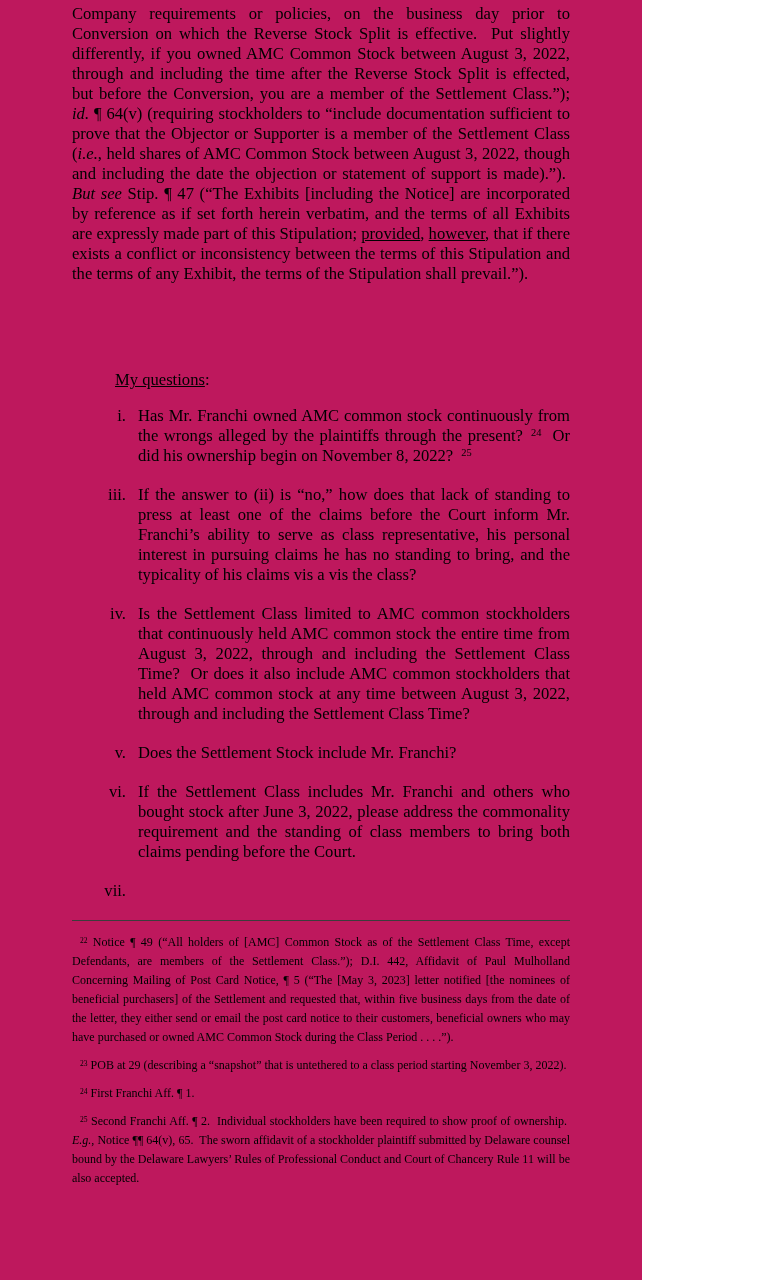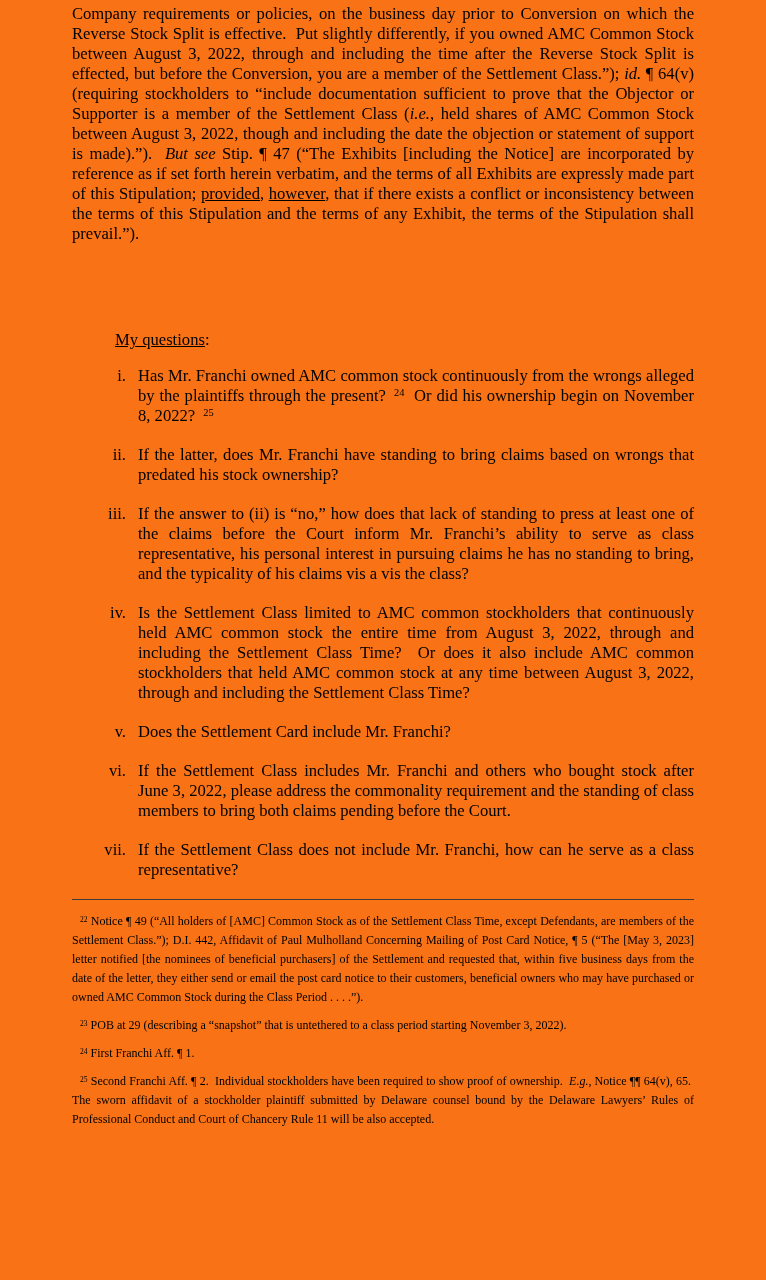--- a/index.html
+++ b/index.html
@@ -4,23 +4,23 @@
 <style>
   html, body { margin: 0; padding: 0; background: #ffffff; }
   body {
     width: 766px; height: 1280px;
     font-family: "Liberation Serif", serif;
     color: #000;
     overflow: hidden;
   }
   .page {
     box-sizing: border-box;
-    width: 766px; height: 1280px;
+    width: 642px; height: 1280px;
     padding: 4px 72px 0 72px;
-    background: #f97316;
+    background: #be185d;
   }
   .body-text {
     font-size: 16.6px;
     line-height: 20px;
     text-align: justify;
   }
   .intro { margin: 0; }
   .questions-heading {
     margin: 86px 0 0 43px;
     text-align: left;
@@ -72,48 +72,43 @@
 
   <div class="body-text questions-heading"><span class="seg-underline">My questions</span><span>:</span></div>
 
   <div class="q-list">
 
     <div class="body-text q-item">
       <span class="q-num">i.</span>
       <span class="q-text"><span>Has Mr. Franchi owned AMC common stock continuously from the wrongs alleged by the plaintiffs through the present?</span><span class="seg-sup">24</span><span>&nbsp; Or did his ownership begin on November 8, 2022?</span><span class="seg-sup">25</span></span>
     </div>
 
-    <div class="body-text q-item">
-      <span class="q-num">ii.</span>
-      <span class="q-text"><span>If the latter, does Mr. Franchi have standing to bring claims based on wrongs that predated his stock ownership?</span></span>
-    </div>
 
     <div class="body-text q-item">
       <span class="q-num">iii.</span>
       <span class="q-text"><span>If the answer to (ii) is “no,” how does that lack of standing to press at least one of the claims before the Court inform Mr. Franchi’s ability to serve as class representative, his personal interest in pursuing claims he has no standing to bring, and the typicality of his claims vis a vis the class?</span></span>
     </div>
 
     <div class="body-text q-item">
       <span class="q-num">iv.</span>
       <span class="q-text"><span>Is the Settlement Class limited to AMC common stockholders that continuously held AMC common stock the entire time from August 3, 2022, through and including the Settlement Class Time?&nbsp; Or does it also include AMC common stockholders that held AMC common stock at any time between August 3, 2022, through and including the Settlement Class Time?</span></span>
     </div>
 
     <div class="body-text q-item">
       <span class="q-num">v.</span>
-      <span class="q-text"><span>Does the Settlement Card include Mr. Franchi?</span></span>
+      <span class="q-text"><span>Does the Settlement Stock include Mr. Franchi?</span></span>
     </div>
 
     <div class="body-text q-item">
       <span class="q-num">vi.</span>
       <span class="q-text"><span>If the Settlement Class includes Mr. Franchi and others who bought stock after June 3, 2022, please address the commonality requirement and the standing of class members to bring both claims pending before the Court.</span></span>
     </div>
 
     <div class="body-text q-item">
       <span class="q-num">vii.</span>
-      <span class="q-text"><span>If the Settlement Class does not include Mr. Franchi, how can he serve as a class representative?</span></span>
     </div>
 
   </div>
 
   <hr class="fn-sep">
 
   <div class="footnotes">
     <p class="footnote"><span class="seg-sup">22</span><span> Notice ¶ 49 (“All holders of [AMC] Common Stock as of the Settlement Class Time, except Defendants, are members of the Settlement Class.”); D.I. 442, Affidavit of Paul Mulholland Concerning Mailing of Post Card Notice, ¶ 5 (“The [May 3, 2023] letter notified [the nominees of beneficial purchasers] of the Settlement and requested that, within five business days from the date of the letter, they either send or email the post card notice to their customers, beneficial owners who may have purchased or owned AMC Common Stock during the Class Period&nbsp;.&nbsp;.&nbsp;.&nbsp;.”).</span></p>
     <p class="footnote"><span class="seg-sup">23</span><span> POB at 29 (describing a “snapshot” that is untethered to a class period starting November 3, 2022).</span></p>
     <p class="footnote"><span class="seg-sup">24</span><span> First Franchi Aff. ¶ 1.</span></p>

